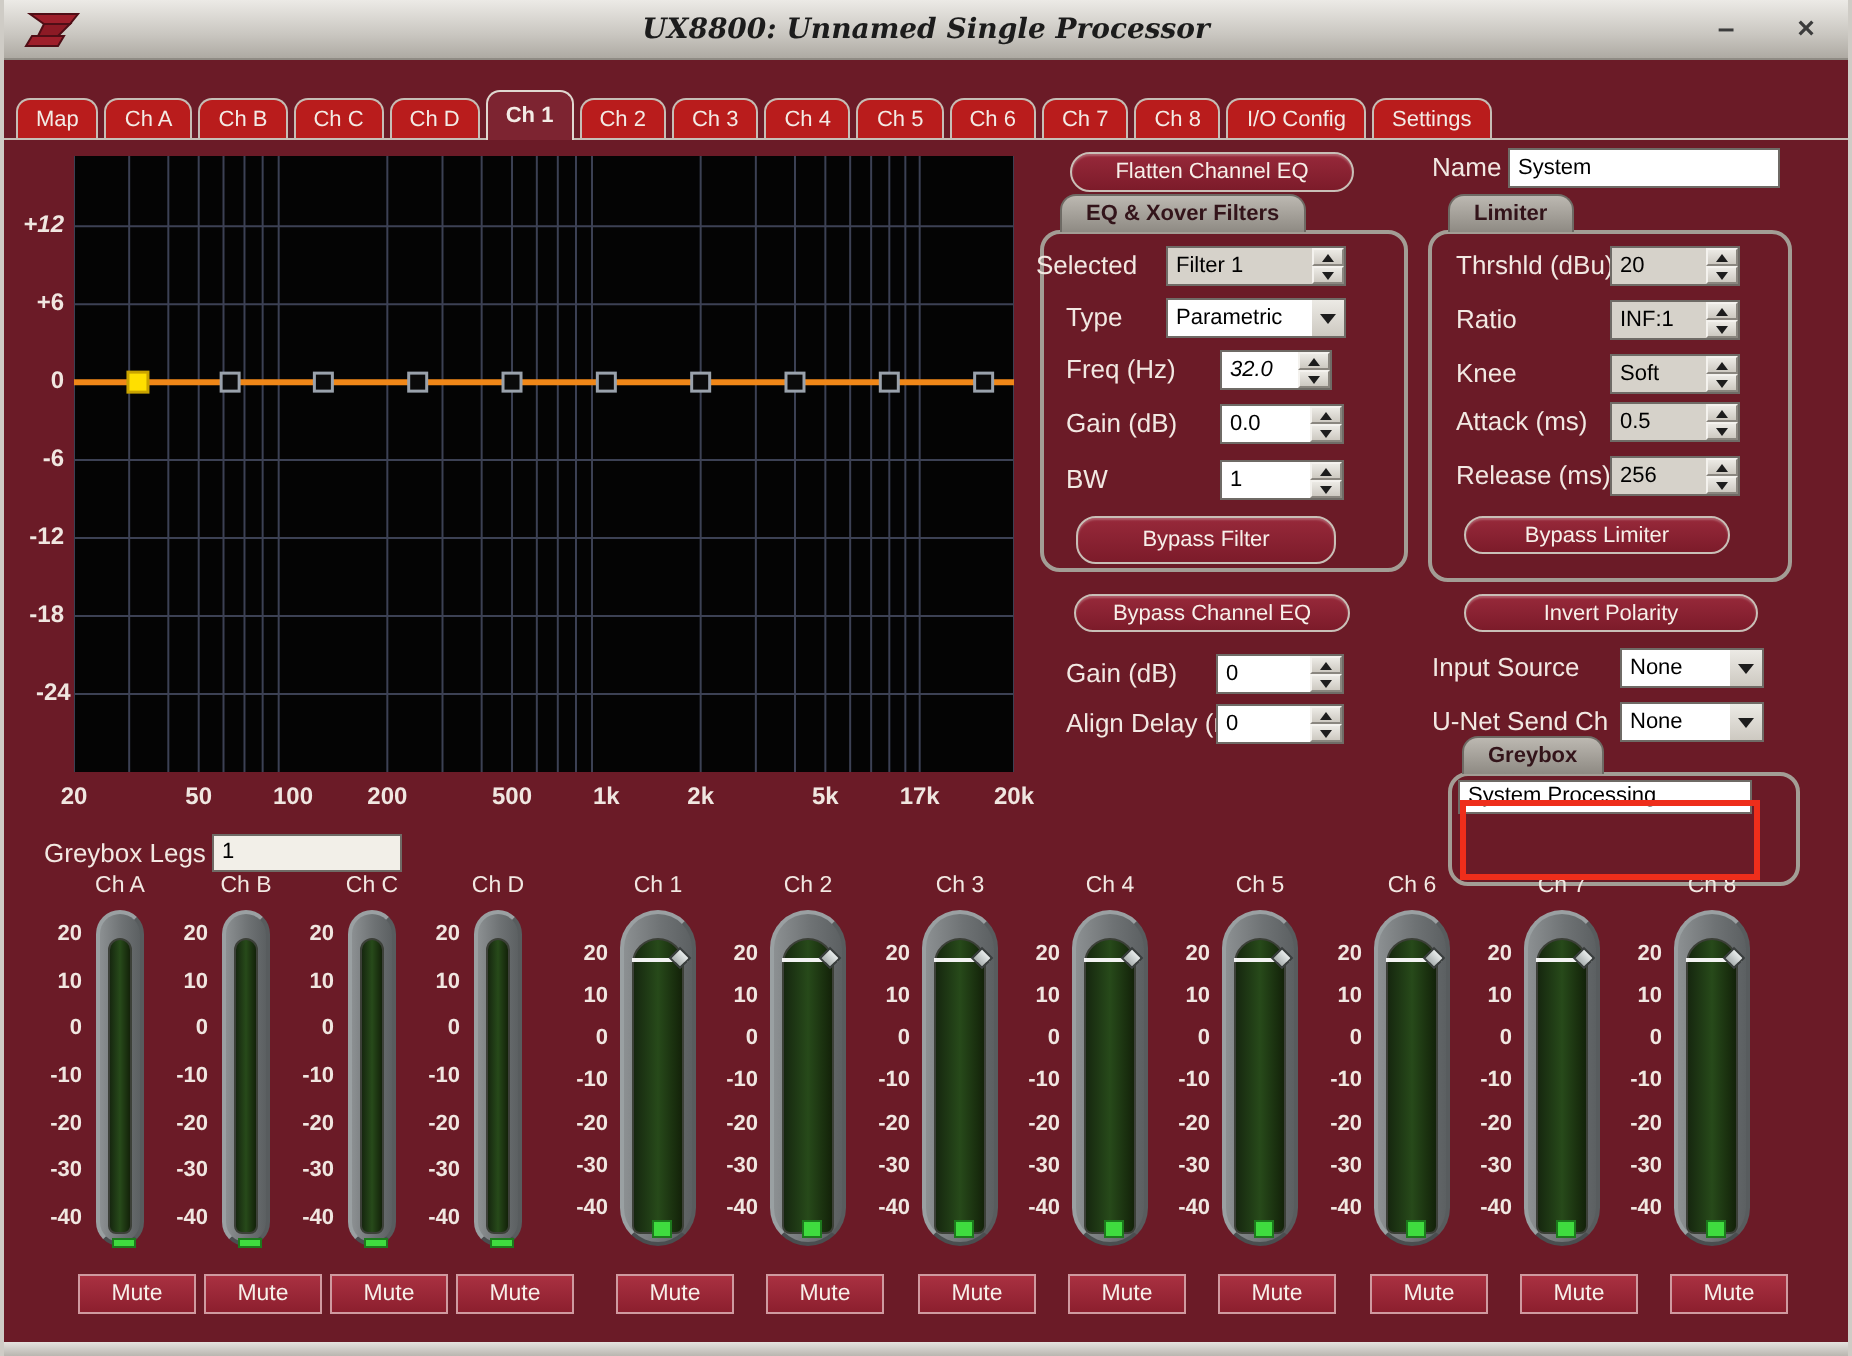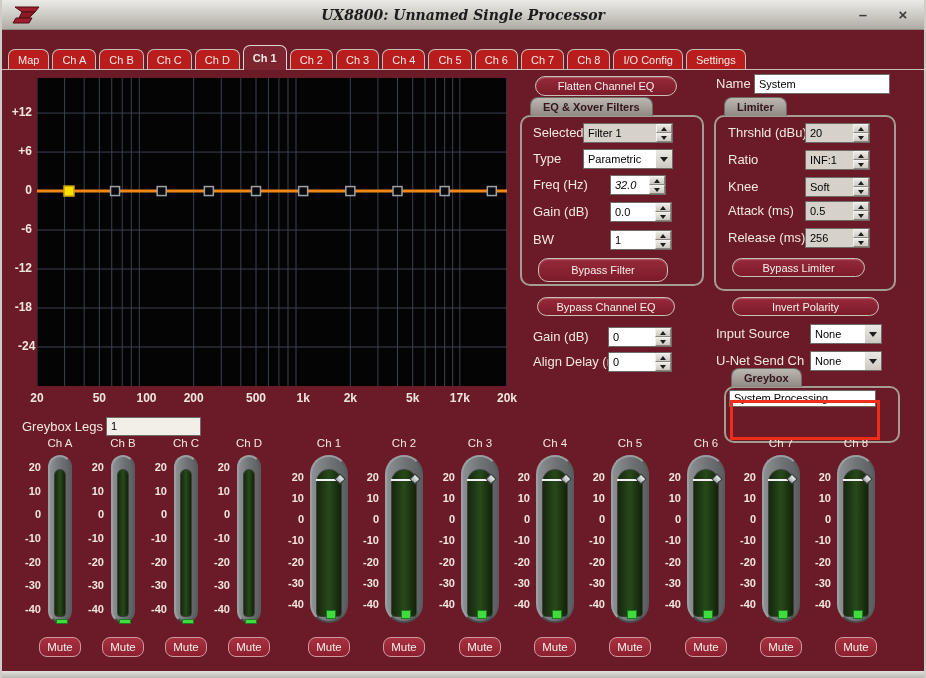--- a/index.html
+++ b/index.html
@@ -61,21 +61,21 @@
   .mscale{position:absolute;display:flex;flex-direction:column;justify-content:space-between;}
   .mscale div{height:12px;line-height:12px;text-align:right;color:#f0e6e0;font-size:11px;font-weight:bold;}
   .caps{position:absolute;top:18px;height:168px;background:linear-gradient(90deg,#8c9092,#6e7274 55%,#5c6062);
         border:2px solid #9aa0a2;border-bottom-color:#4a4e50;border-right-color:#585c5e;}
   .well{position:absolute;background:linear-gradient(90deg,#16270f,#274a1a 50%,#132209);
         border:1px solid #3c4038;}
   .led{position:absolute;background:#3fdb3f;border:1px solid #1d7a1d;}
   .thresh{position:absolute;height:2px;background:#f2f2f2;z-index:2;}
   .tdiamond{position:absolute;width:8px;height:8px;background:linear-gradient(#e8ecec,#aab0b0);
         border:1px solid #3a3e3e;transform:rotate(45deg);z-index:3;}
-  .mute{position:absolute;top:200px;width:42px;height:20px;border-radius:8px;
+  .mute{position:absolute;top:200px;width:59px;height:20px;border-radius:0;
         background:linear-gradient(#a93141,#8c1f2e);border:1px solid #cf9aa0;
         color:#f7efe9;font-size:11.5px;display:flex;align-items:center;justify-content:center;cursor:default;}
 </style>
 </head>
 <body>
 
 <div class="window">
 
   <div class="titlebar">
     <svg class="logo" viewBox="0 0 34 22">
@@ -158,21 +158,21 @@
     <div id="yticks"></div>
     <div id="xticks"></div>
 
     <div class="pill" style="left:533px;top:46px;width:142px;height:20px;">Flatten Channel EQ</div>
     <div class="lbl" style="left:714px;top:44px;">Name</div>
     <div class="field" style="left:752px;top:44px;width:136px;height:20px;line-height:16px;">System</div>
 
     <div class="gtab" style="left:528px;top:67px;">EQ &amp; Xover Filters</div>
     <div class="group" style="left:518px;top:85px;width:184px;height:171px;"></div>
 
-    <div class="lbl" style="left:531px;top:93px;">Selected</div>
+    <div class="lbl" style="left:516px;top:93px;">Selected</div>
     <div class="spin beige" style="left:581px;top:93px;">
       <span class="spin-val" style="width:73px;">Filter 1</span>
       <span class="spin-btns">
           <span class="sbtn">
             <i class="arr-up"></i>
           </span>
           <span class="sbtn">
             <i class="arr-dn"></i>
           </span>
         </span>
@@ -566,21 +566,21 @@
           </div>
           <div class="caps" style="left: 34px; width: 38px; border-radius: 19px;">
             <div class="well" style="left: 4px; top: 12px; width: 26px; height: 148px; border-radius: 13px 13px 4px 4px;"></div>
             <div class="thresh" style="left: 4px; top: 22px; width: 28px;"></div>
             <div class="tdiamond" style="left: 24px; top: 18px;"></div>
             <div class="led" style="left: 14px; top: 153px; width: 10px; height: 9px;"></div>
           </div>
           <div class="mute" style="left: 32px;">Mute</div>
         </div>
       </div>
-  <div class="ytick" style="top: 75.0886px;">+12</div>
+  <div class="ytick" style="top: 75.0886px; font-style: italic;">+12</div>
       <div class="ytick" style="top: 114.076px;">+6</div>
       <div class="ytick" style="top: 153.063px;">0</div>
       <div class="ytick" style="top: 192.051px;">-6</div>
       <div class="ytick" style="top: 231.038px;">-12</div>
       <div class="ytick" style="top: 270.025px;">-18</div>
       <div class="ytick" style="top: 309.013px; padding-left: 16px;">-24</div>
       <div class="xtick" style="left: 17px;">20</div>
       <div class="xtick" style="left: 79.3439px;">50</div>
       <div class="xtick" style="left: 126.505px;">100</div>
       <div class="xtick" style="left: 173.667px;">200</div>

